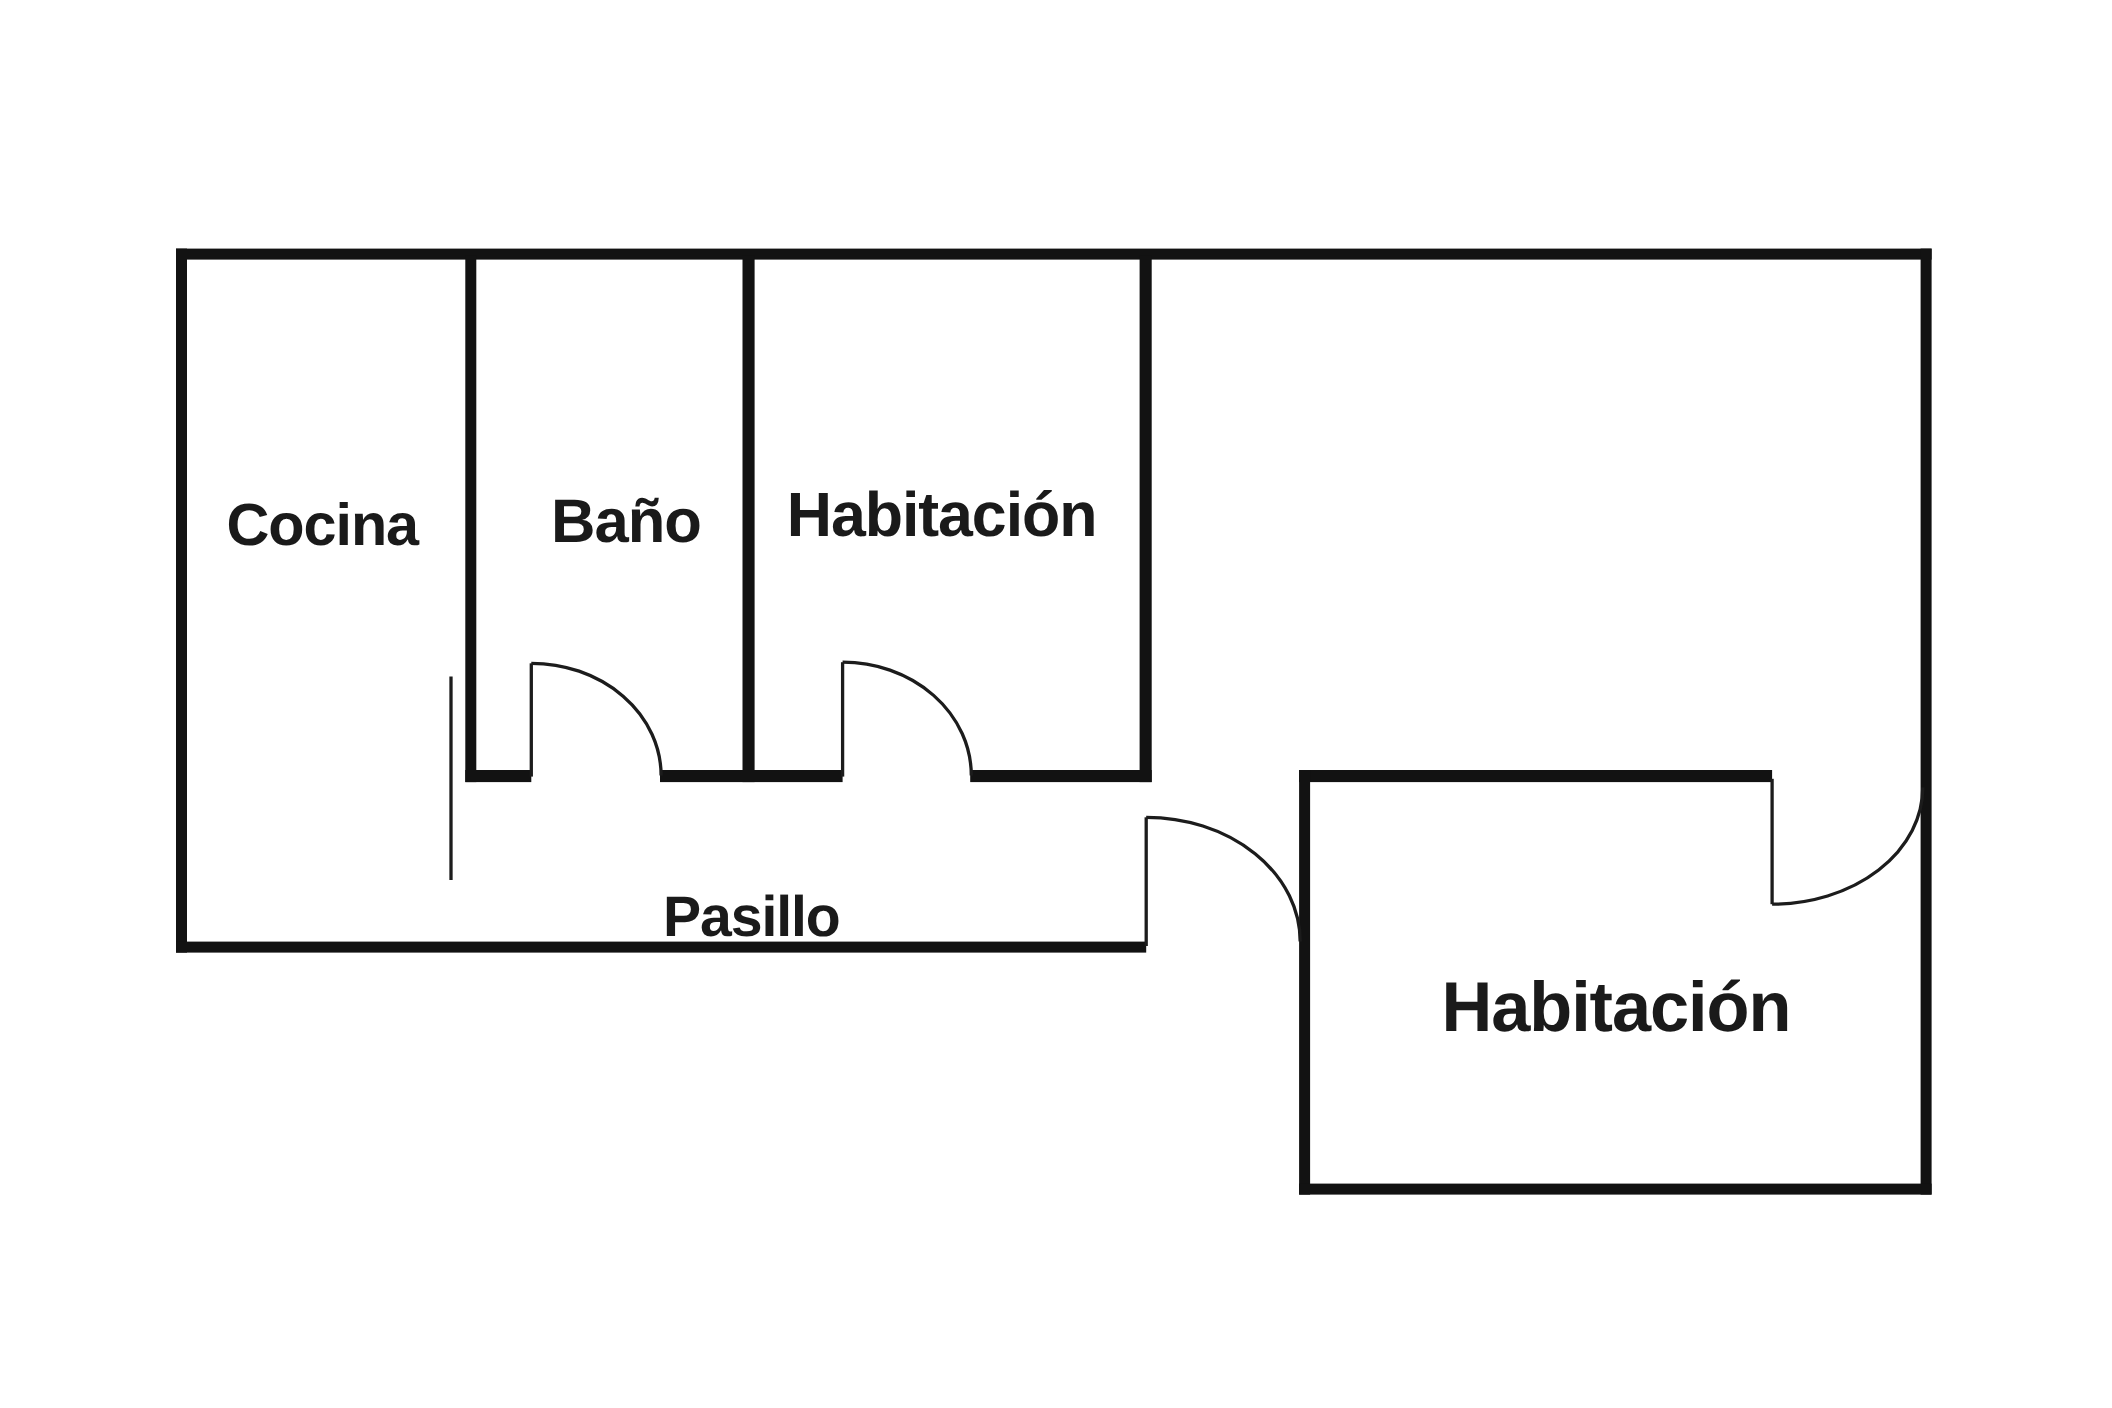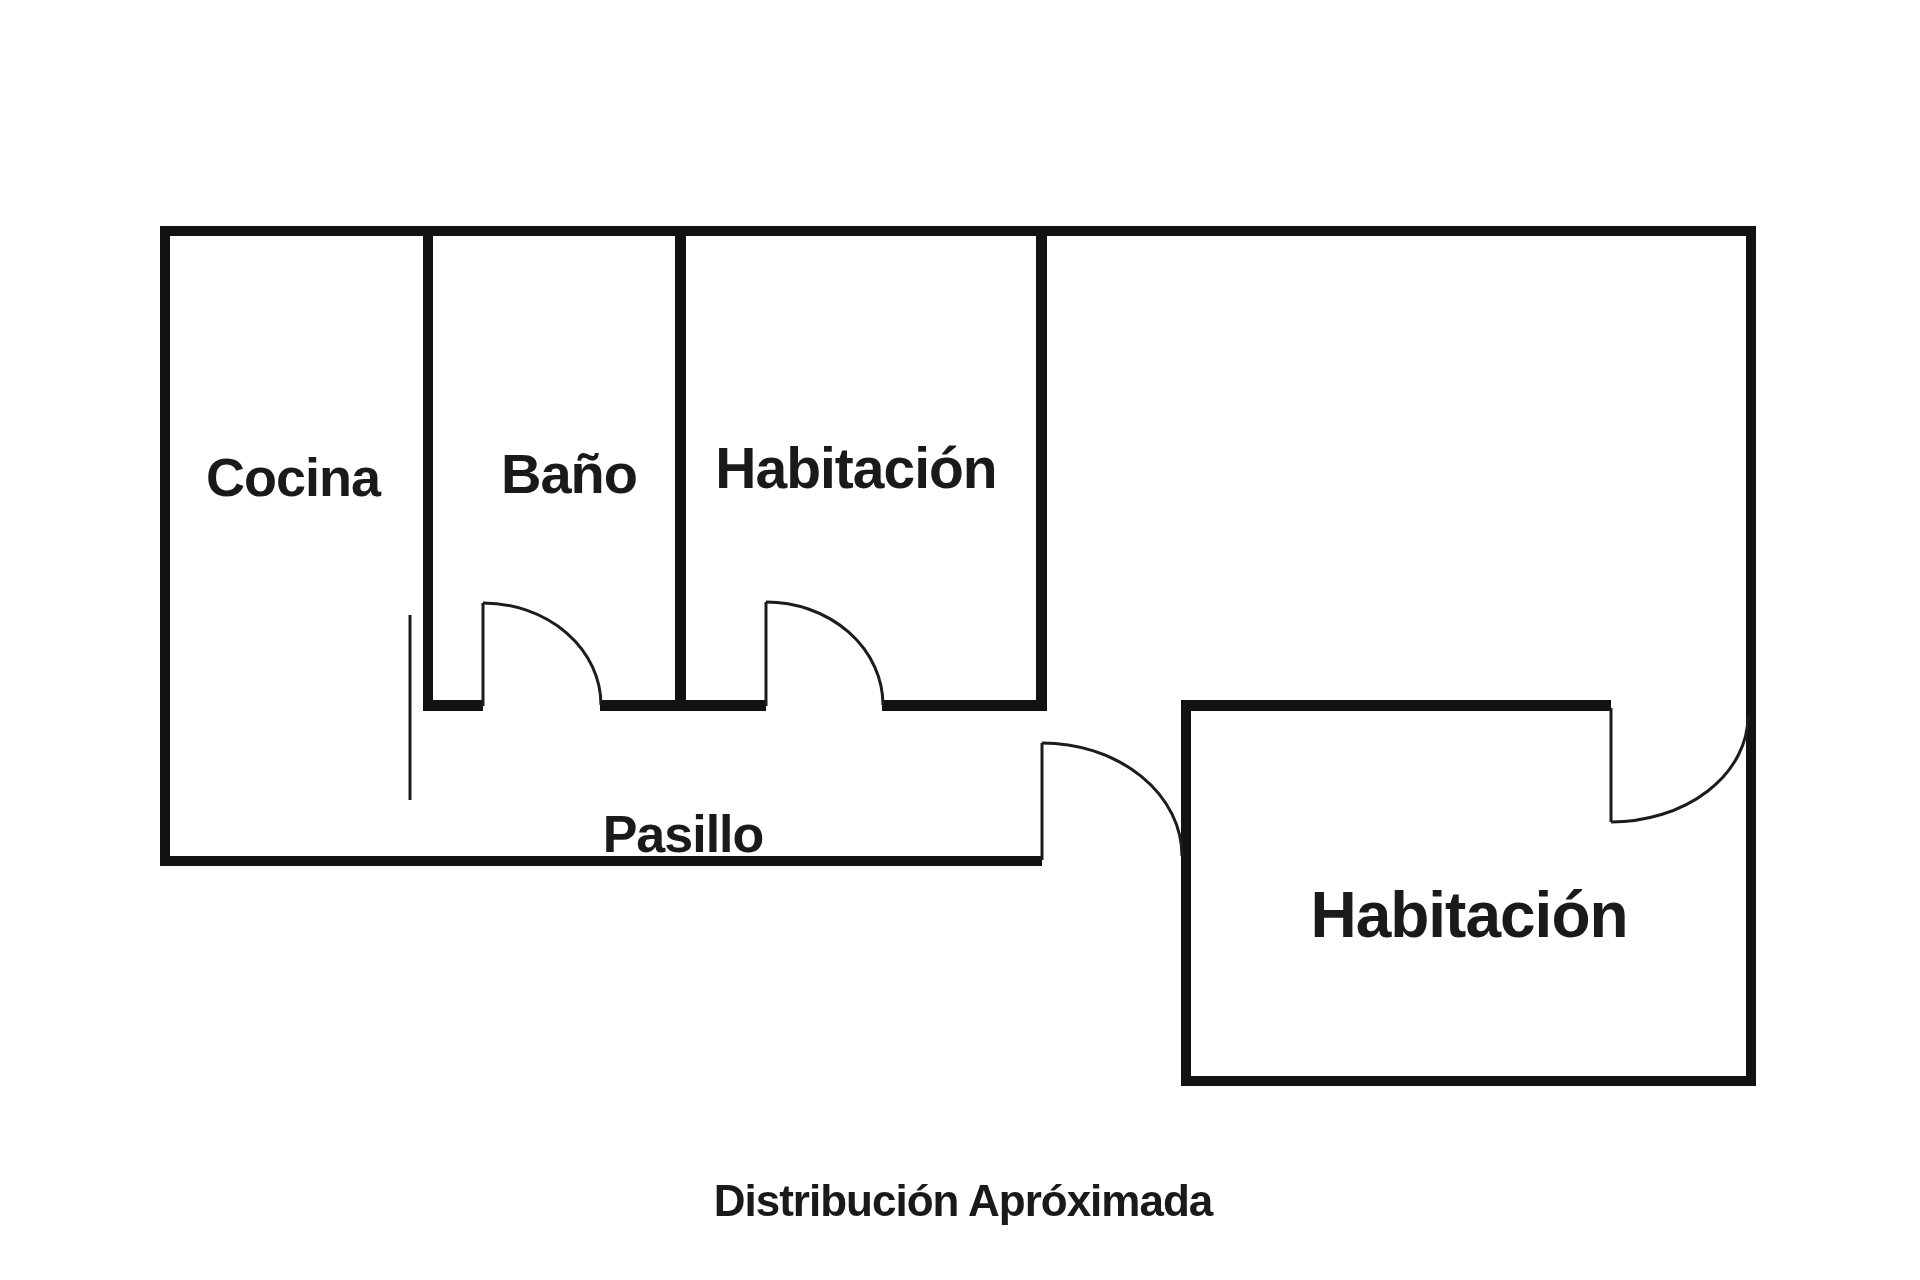--- a/index.html
+++ b/index.html
@@ -97,15 +97,14 @@
     <line class="door-line" x1="1611" y1="708" x2="1611" y2="822"></line>
     <path class="door-line" d="M 1611 822 A 137 106 0 0 0 1748 716"></path>
   </svg>
 
   <div class="room-label label-cocina">Cocina</div>
   <div class="room-label label-bano">Baño</div>
   <div class="room-label label-habitacion1">Habitación</div>
   <div class="room-label label-pasillo">Pasillo</div>
   <div class="room-label label-habitacion2">Habitación</div>
 
-  <div class="plan-title">Distribución Apróximada</div>
 
 </div>
 
 </body></html>

